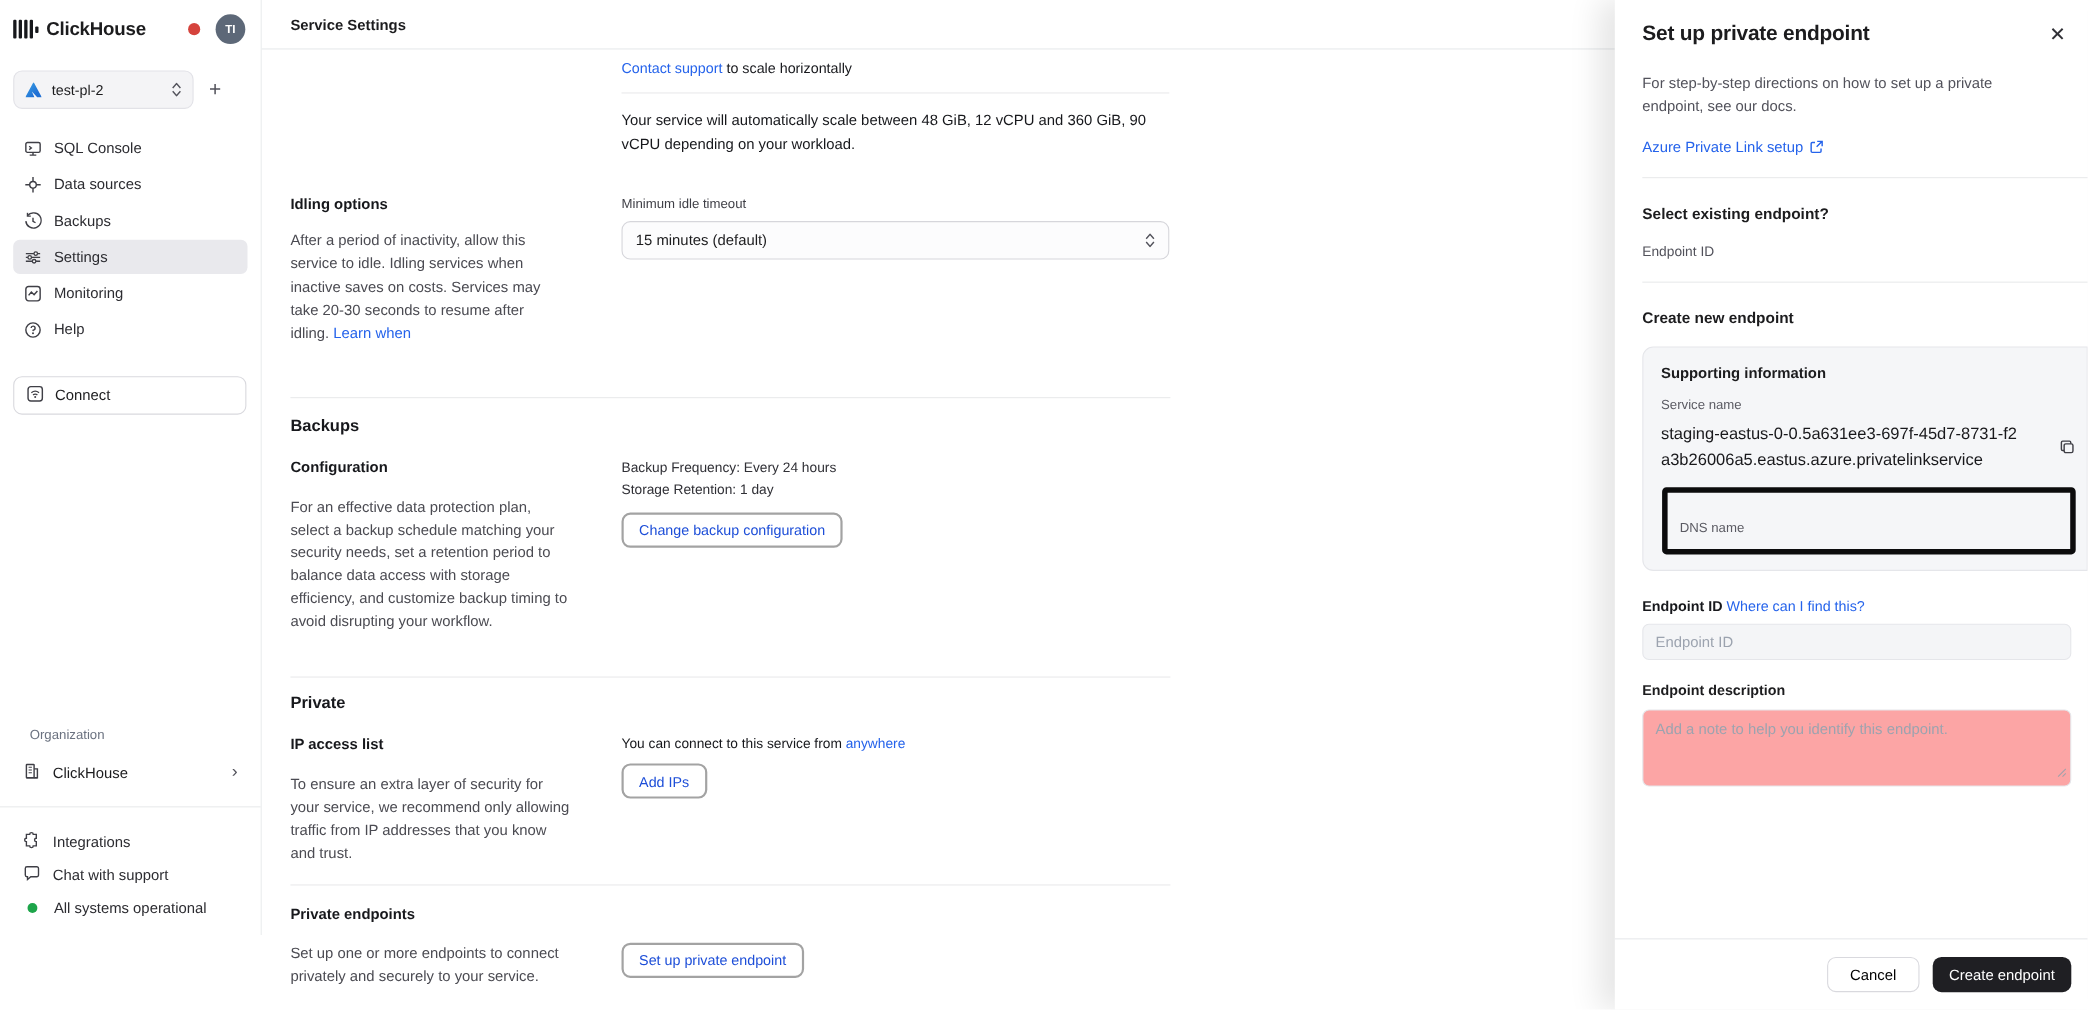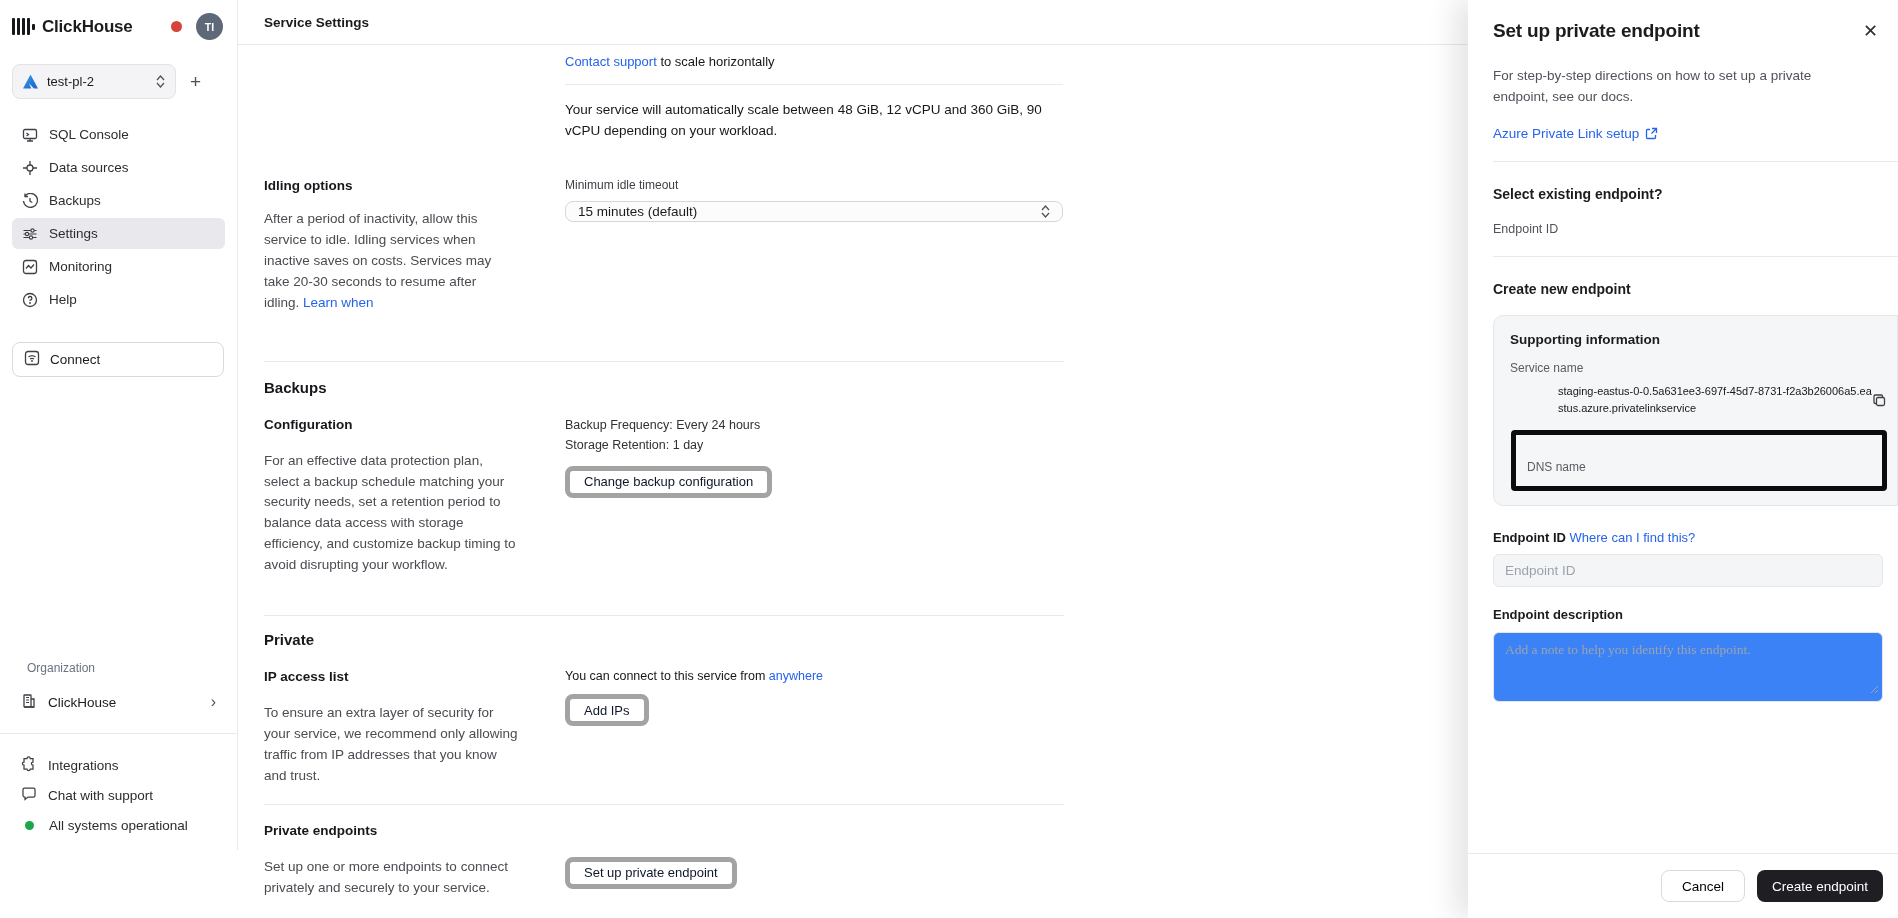--- a/index.html
+++ b/index.html
@@ -55,25 +55,25 @@
   .content { padding:0 0 0 26px; width:826px; }
   .row { display:flex; }
   .col-l { width:301px; flex:0 0 301px; padding-right:30px; }
   .col-r { width:498px; flex:0 0 498px; }
   .muted { color:#4b4b52; font-size:13.5px; line-height:1.55; }
   .sub-h { font-size:13.5px; font-weight:700; color:#17181c; }
   .sec-h { font-size:15px; font-weight:700; color:#17181c; }
   .content-divider { height:1px; background:#e9eaec; }
   a.link { color:#2563eb; text-decoration:none; cursor:pointer; }
   .small-label { font-size:12px; color:#3f3f46; }
-  .select-box { height:21px; border:1px solid #d6d6db; border-radius:8px; background:#fcfcfd;
+  .select-box { height:35px; border:1px solid #d6d6db; border-radius:8px; background:#fcfcfd;
                 display:flex; align-items:center; padding:0 12px; font-size:13.5px; cursor:pointer; }
   .select-box .stepper { margin-left:auto; }
-  .btn { display:inline-flex; align-items:center; justify-content:center; background:#fff; border:5px solid #a3a3a3;
-         border-radius:8px; font-size:13px; color:#0f172a; padding:0 14px; height:32px; cursor:pointer;
+  .btn { display:inline-flex; align-items:center; justify-content:center; background:#fff; border:2px solid #a3a3a3;
+         border-radius:8px; font-size:13px; color:#1d4ed8; padding:0 14px; height:32px; cursor:pointer;
          font-family:"Liberation Sans", sans-serif; }
   .kv-line { font-size:12.5px; color:#303036; line-height:1.4; }
 
   
   .panel { position:absolute; right:0; top:0; width:430px; height:918px; background:#fff;
            box-shadow:-14px 0 26px rgba(0,0,0,0.10); }
   .panel-inner { padding:20px 15px 0 25px; position:relative; height:853px; }
   .panel-title { font-size:19px; font-weight:700; letter-spacing:-0.2px; }
   .close-x { position:absolute; right:20px; top:22px; font-size:18px; color:#303036; cursor:pointer; line-height:1; }
   .panel-intro { margin-top:24px; font-size:13.5px; color:#52525b; line-height:1.55; width:330px; }
@@ -83,34 +83,34 @@
   .p-label { font-size:12.5px; color:#52525b; margin-top:20px; }
   .p-select { margin-top:10px; height:33px; border:1.5px solid #27272a; border-radius:8px; background:#fff;
               display:flex; align-items:center; padding:0 12px; font-size:13.5px; cursor:pointer; }
   .p-select .stepper { margin-left:auto; }
 
   .card { margin-top:18px; margin-right:-15px; background:#f5f6f8; border:1px solid #e5e6ea;
           border-radius:10px 0 0 10px; padding:16px 0 14px 16px; position:relative; }
   .card-title { font-size:13.5px; font-weight:700; }
   .card-label { font-size:12px; color:#5b5b63; margin-top:14px; }
   .value-row { display:flex; align-items:center; margin-top:8px; padding-right:10px; }
-  .value-text { font-size:11px; color:#18181b; line-height:1.6; width:330px; word-break:break-all;margin-left:48px; }
+  .value-text { font-size:15px; color:#18181b; line-height:1.6; width:330px; word-break:break-all; }
   .copy-btn { margin-left:auto; color:#3f3f46; cursor:pointer; display:flex; }
   .dns-box { border:5px solid #0c0c0d; border-radius:4px; margin:12px 10px 0 1px; padding:25px 6px 12px 11px; }
 
   .inline-label-row { margin-top:24px; font-size:13px; }
   .inline-label-row .lbl { font-weight:700; color:#17181c; }
   .text-input { margin-top:9px; width:390px; height:33px; background:#f4f5f7; border:1px solid #e5e6ea;
                 border-radius:6px; padding:0 11px; font-size:13.5px; color:#18181b;
                 font-family:"Liberation Sans", sans-serif; }
   .text-input::placeholder, .text-area::placeholder { color:#9ca3af; }
   .label-b { margin-top:20px; font-size:13px; font-weight:700; }
   .ta-wrap { position:relative; width:390px; margin-top:10px; }
-  .text-area { width:390px; height:70px; background:#3b82f6; border:1px solid #e5e6ea; border-radius:6px;
-               padding:9px 11px; font-size:13.5px; resize:none; font-family:Liberation Serif, serif; }
+  .text-area { width:390px; height:70px; background:#fca5a5; border:1px solid #e5e6ea; border-radius:6px;
+               padding:9px 11px; font-size:13.5px; resize:none; font-family:Liberation Sans, sans-serif; }
   .resize-handle { position:absolute; right:4px; bottom:8px; }
 
   .panel-footer { position:absolute; left:0; bottom:0; width:430px; height:65px; border-top:1px solid #e7e9eb;
                   display:flex; align-items:center; justify-content:flex-end; gap:12px; padding-right:15px; }
   .btn-cancel { height:32px; padding:0 20px; border:1px solid #d9d9de; border-radius:8px; background:#fff;
                 font-size:13.5px; cursor:pointer; font-family:"Liberation Sans", sans-serif; }
   .btn-primary { height:32px; padding:0 15px; border:none; border-radius:8px; background:#1f1f23; color:#fff;
                  font-size:13.5px; cursor:pointer; font-family:"Liberation Sans", sans-serif; }
 </style>
 </head>

